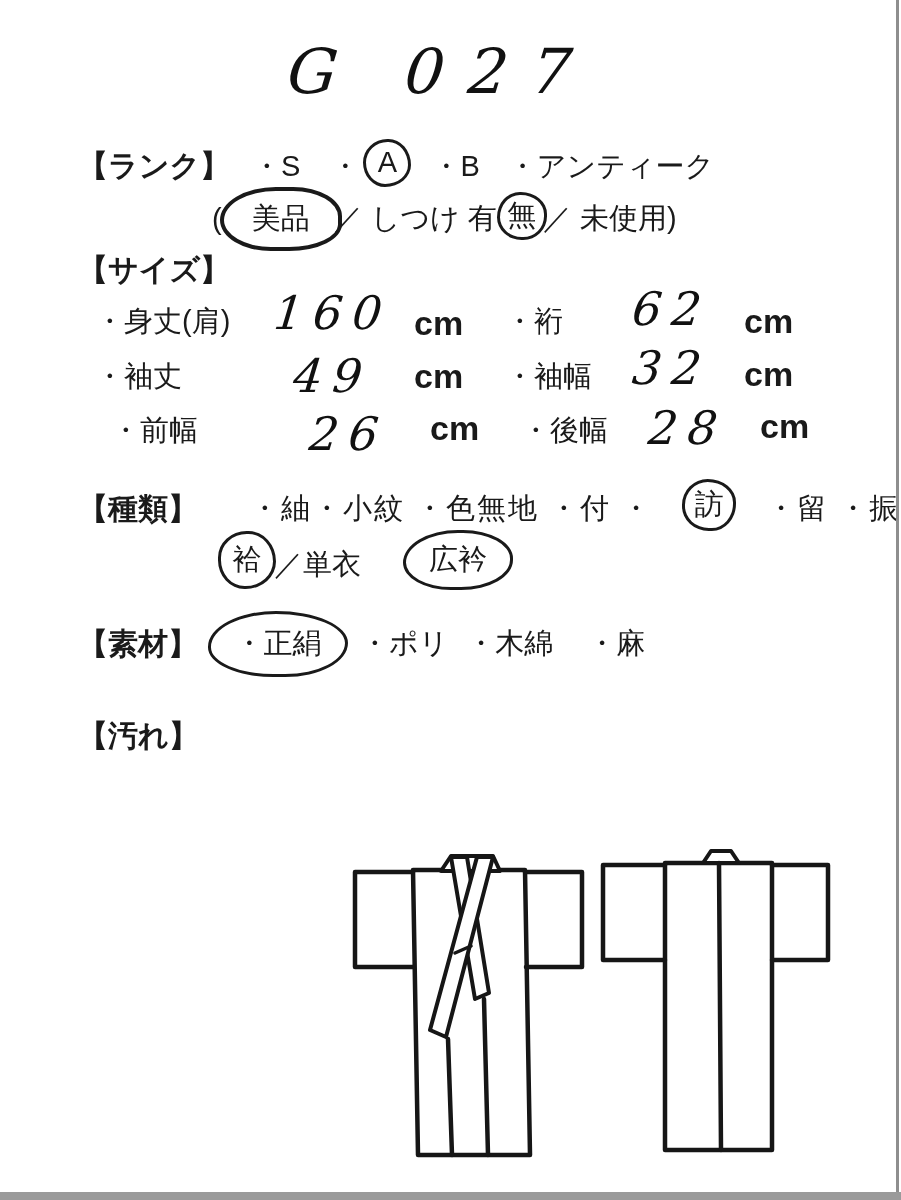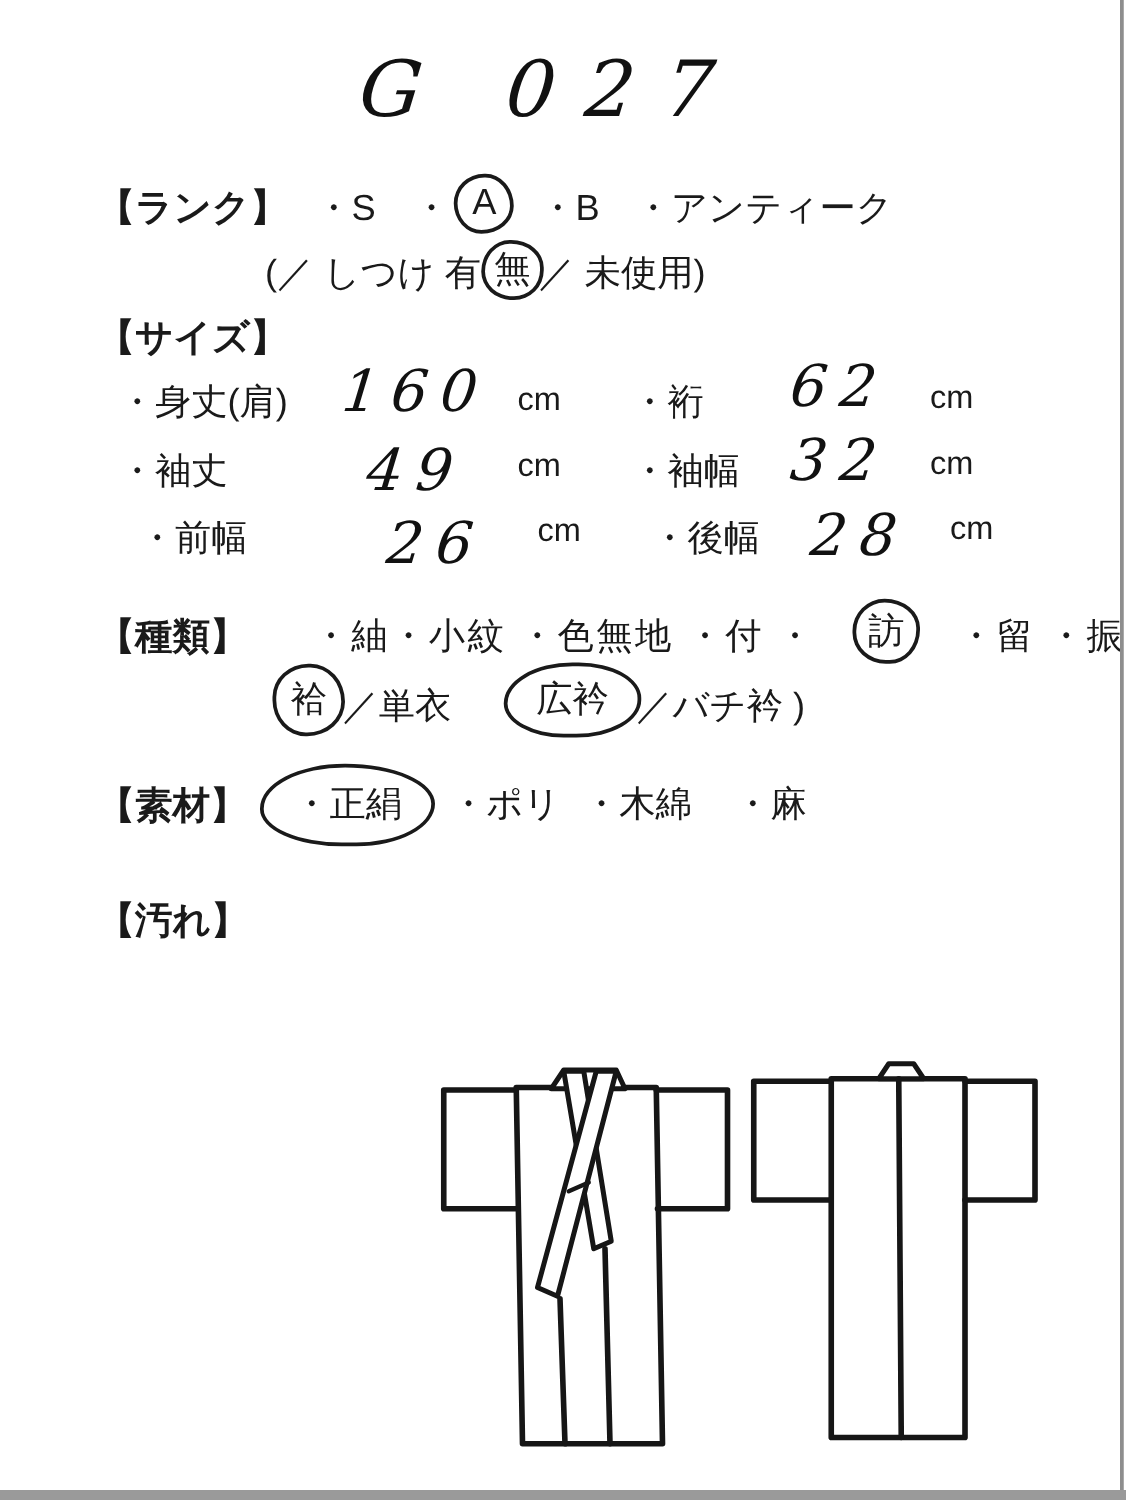--- a/index.html
+++ b/index.html
@@ -8,21 +8,21 @@
     width:901px;height:1200px;
     margin:0 auto;
     background:#ffffff;
     overflow:hidden;
     font-family:"Liberation Sans","DejaVu Sans",sans-serif;
     color:#1a1a1a;
   }
   .abs{position:absolute;}
   .plabel{font-size:30px;font-weight:600;letter-spacing:0px;white-space:nowrap;}
   .ptext{font-size:29px;font-weight:500;white-space:nowrap;}
-  .unit{font-size:26px;font-weight:400;}
+  .unit{font-size:34px;font-weight:700;}
   .hand{
     font-family:"DejaVu Serif","Liberation Serif",serif;
     font-style:italic;font-weight:400;color:#111;
     transform:skewX(-6deg);display:inline-block;white-space:nowrap;
   }
   .hand-id{font-size:62px;letter-spacing:24px;}
   .hand-val{font-size:46px;letter-spacing:10px;}
   .flexline{display:flex;align-items:center;}
   
   .circ{
@@ -56,20 +56,23 @@
     <span class="ptext" style="margin-left:30px;">・</span>
     <span class="circ circ-a">
         <span class="ptext">A</span>
       </span>
     <span class="ptext" style="margin-left:14px;">・B</span>
     <span class="ptext" style="margin-left:28px;">・アンティーク</span>
   </div>
 
   <div class="abs flexline" style="left:212px;top:198px;">
     <span class="ptext">(</span>
+    <span class="circ circ-bihin">
+        <span class="ptext">美品</span>
+      </span>
     <span class="ptext">／ しつけ 有</span>
     <span class="circ circ-mu">
         <span class="ptext">無</span>
       </span>
     <span class="ptext">／ 未使用)</span>
   </div>
 
   <div class="abs plabel" style="left:78px;top:250px;">【サイズ】</div>
 
   <div class="abs" style="left:0;top:298px;width:901px;height:56px;">
@@ -110,21 +113,20 @@
 
   <div class="abs flexline" style="left:218px;top:540px;">
     <span class="circ circ-awase">
         <span class="ptext">袷</span>
       </span>
     <span class="ptext">／単衣</span>
     <span class="gap-l"></span>
     <span class="circ circ-hiroeri">
         <span class="ptext">広衿</span>
       </span>
-    <span class="ptext">／バチ衿 )</span>
   </div>
 
   <div class="abs flexline" style="left:78px;top:623px;">
     <span class="plabel">【素材】</span>
     <span class="circ circ-shoken" style="margin-left:10px;">
         <span class="ptext">・正絹</span>
       </span>
     <span class="ptext" style="margin-left:10px;">・ポリ</span>
     <span class="ptext" style="margin-left:18px;">・木綿</span>
     <span class="ptext" style="margin-left:34px;">・麻</span>

